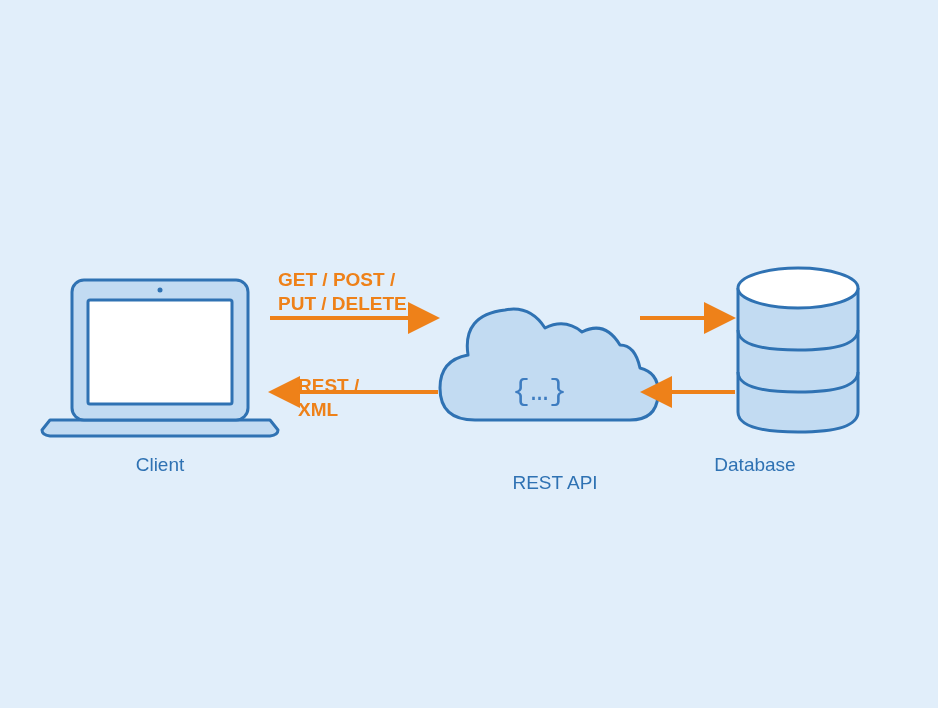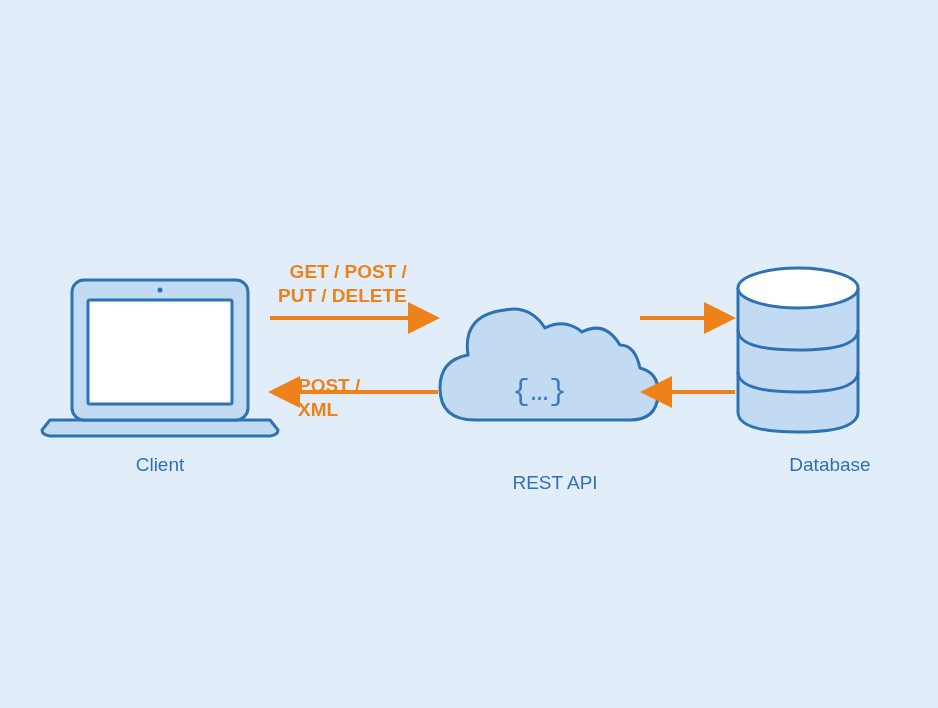--- a/index.html
+++ b/index.html
@@ -93,23 +93,23 @@
 
   <line x1="640" y1="318" x2="728" y2="318" stroke="#ee8119" stroke-width="4" marker-end="url(#arrowhead)"></line>
   <line x1="735" y1="392" x2="648" y2="392" stroke="#ee8119" stroke-width="4" marker-end="url(#arrowhead)"></line>
 </svg>
 
 
 <div class="label" style="left:110px; top:454px; width:100px;">Client</div>
 
 <div class="label" style="left:505px; top:472px; width:100px;">REST API</div>
 
-<div class="label" style="left:780px; top:454px; width:100px;">Database</div>
+<div class="label" style="left:705px; top:454px; width:100px;">Database</div>
 
 <div class="cloud-braces" style="left:512px; top:375px;">{…}</div>
 
-<div class="arrow-label" style="left:278px; top:260px; white-space:pre;text-align:right;">GET / POST /
+<div class="arrow-label" style="left:278px; top:268px; white-space:pre;">GET / POST /
 PUT / DELETE</div>
 
-<div class="arrow-label" style="left:298px; top:374px; white-space:pre;">POST /
+<div class="arrow-label" style="left:298px; top:374px; white-space:pre;">REST /
 XML</div>
 
 </div>
 
 </body></html>

